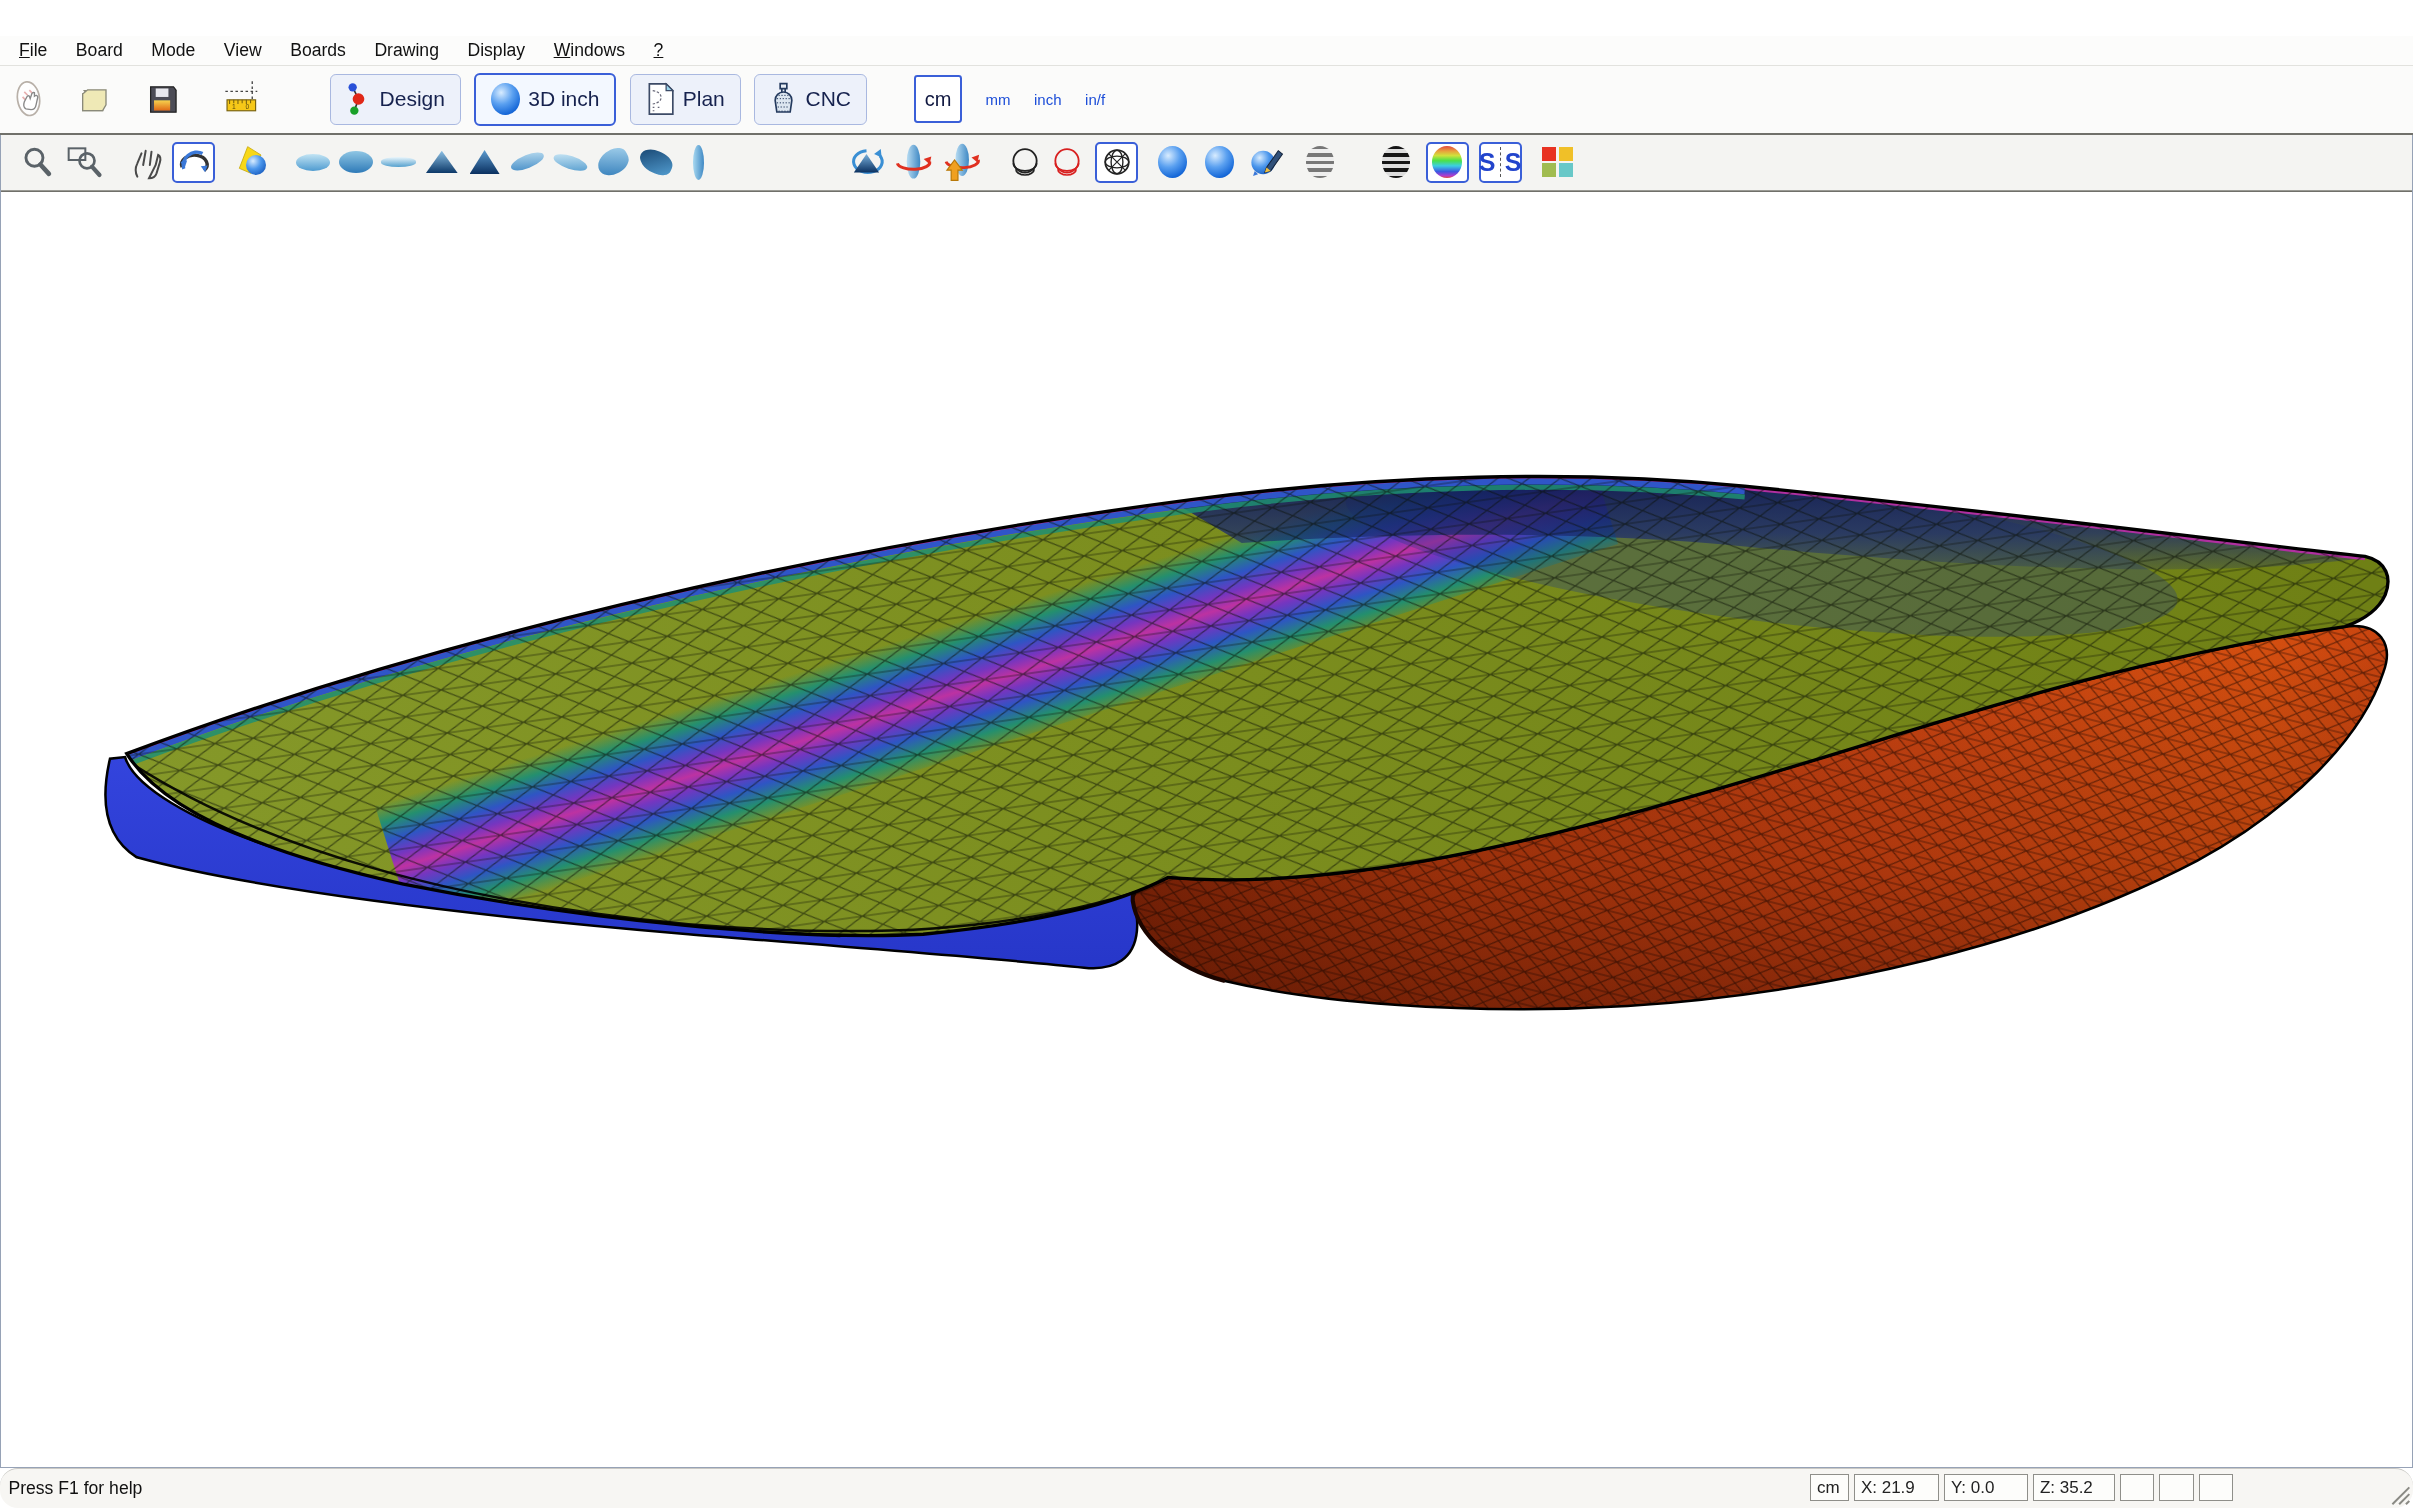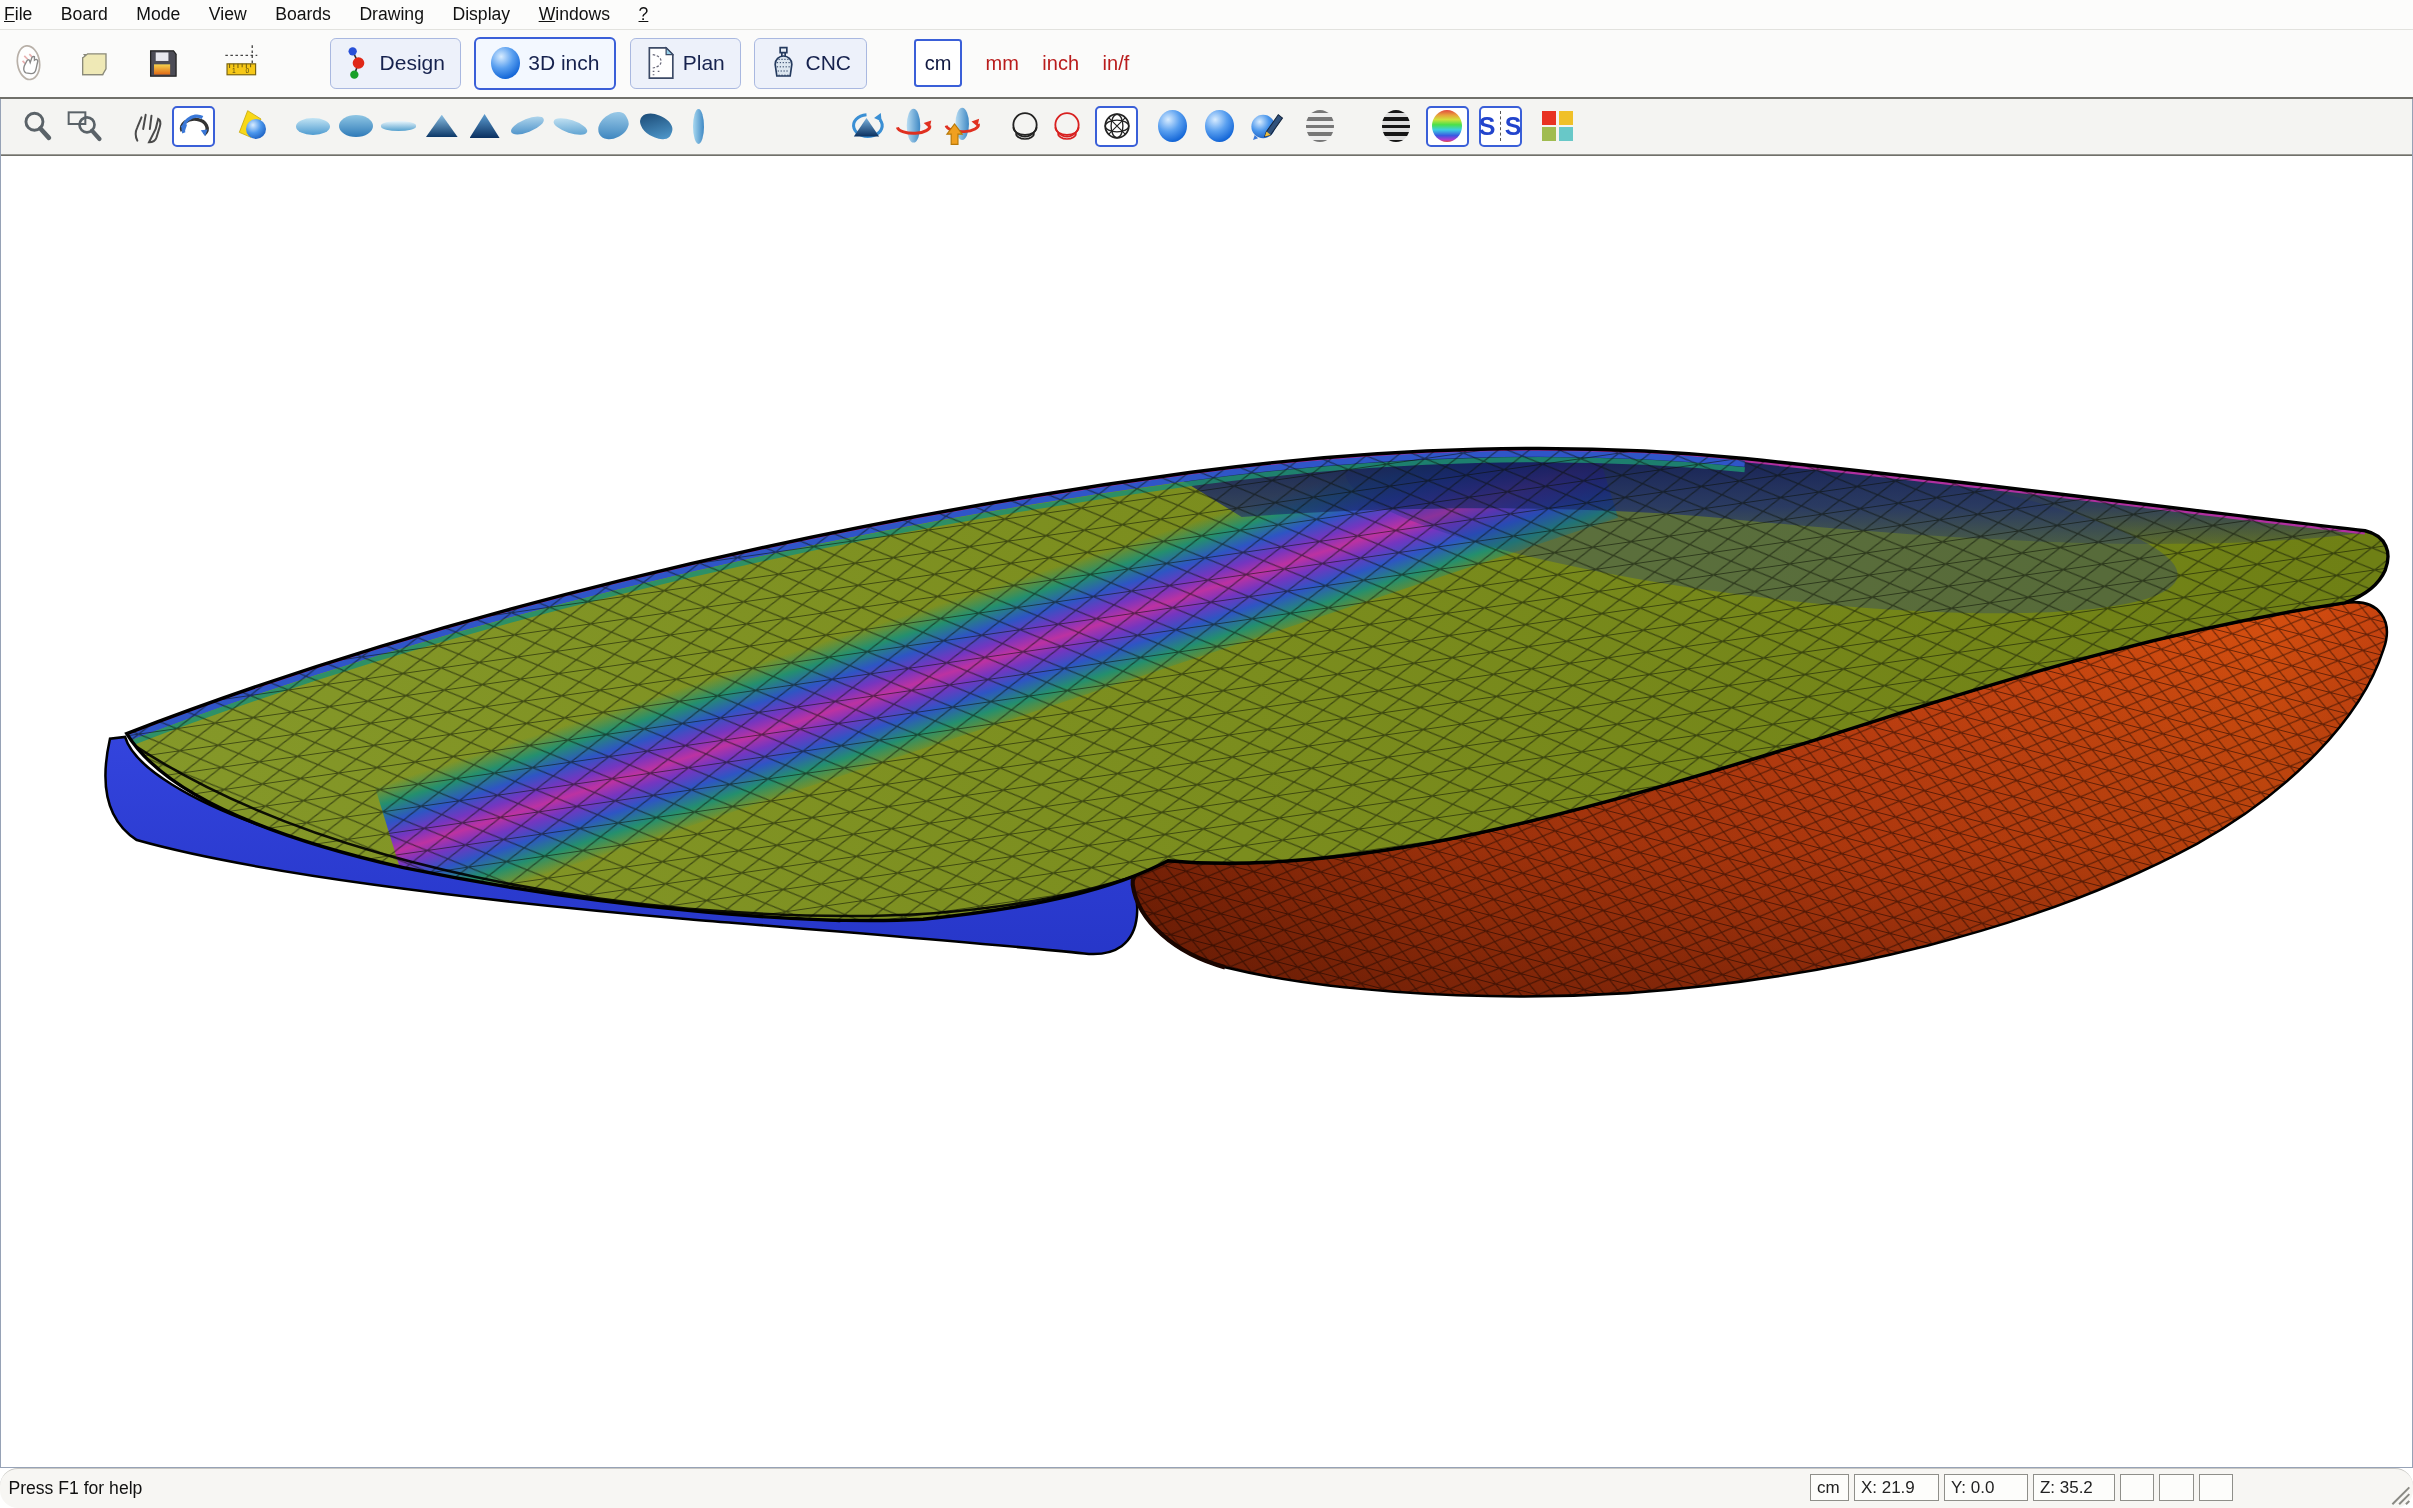--- a/index.html
+++ b/index.html
@@ -3,33 +3,33 @@
 <meta charset="utf-8">
 <style>
   html,body{margin:0;padding:0;}
   body{
     width:2413px;height:1508px;overflow:hidden;background:#ffffff;
     font-family:"Liberation Sans",sans-serif;display:flex;flex-direction:column;
     -webkit-font-smoothing:antialiased;
   }
   
   .menubar{height:28.5px;background:#fcfcfb;display:flex;align-items:center;
-    padding-left:4px;gap:28.5px;font-size:17.6px;color:#111;border-bottom:0.8px solid #e2e2de;flex:none;}
+    padding-left:19px;gap:28.5px;font-size:17.6px;color:#111;border-bottom:0.8px solid #e2e2de;flex:none;margin-top:36px;}
   .menu-item{cursor:default;}
   .menu-item u{text-decoration:underline;}
   
   .toolbar-main{height:67px;background:#fbfbfa;display:flex;align-items:center;
     border-bottom:2.5px solid #70706a;flex:none;}
   .tbicon{width:44px;height:44px;display:flex;align-items:center;justify-content:center;flex:none;}
   .btn{height:49px;display:flex;align-items:center;gap:8.4px;padding:0 15px;margin-left:13.4px;
     background:#edf1fa;border:1.7px solid #a9b8e0;border-radius:5.9px;font-size:21px;color:#16224e;flex:none;}
   .btn.sel{border:2.5px solid #3a5fd8;background:#f3f8ff;}
   .unitbox{width:44px;height:44px;margin-left:47px;background:#ffffff;border:2.5px solid #3a5fd8;
     border-radius:3.4px;display:flex;align-items:center;justify-content:center;font-size:20px;color:#101840;flex:none;}
-  .unitlbl{font-size:20px;color:#b91c1c;margin-left:23.5px;flex:none;}
+  .unitlbl{font-size:15px;color:#1d4ed8;margin-left:23.5px;flex:none;}
   
   .child{flex:1;display:flex;flex-direction:column;border:1.7px solid #96a2b6;border-top:none;
     background:#f3f3f1;min-height:0;}
   .titlebar{height:35px;background:linear-gradient(to right,#24508c 0%,#3b69a4 35%,#7da3cd 75%,#a5c6e6 100%);
     display:flex;align-items:center;padding:0 6.7px;flex:none;}
   .title-sph{width:23.5px;height:23.5px;border-radius:50%;
     background:radial-gradient(circle at 35% 30%,#d8ecff 0%,#5aa0f0 40%,#1668d8 75%,#0a4ab0 100%);flex:none;}
   .title-text{color:#fff;font-weight:bold;font-size:17px;margin-left:10px;white-space:pre;}
   .winbtns{margin-left:auto;display:flex;gap:5px;}
   .wbtn{width:32px;height:27px;background:#d8d4cc;border:1.7px outset #f2efe8;

